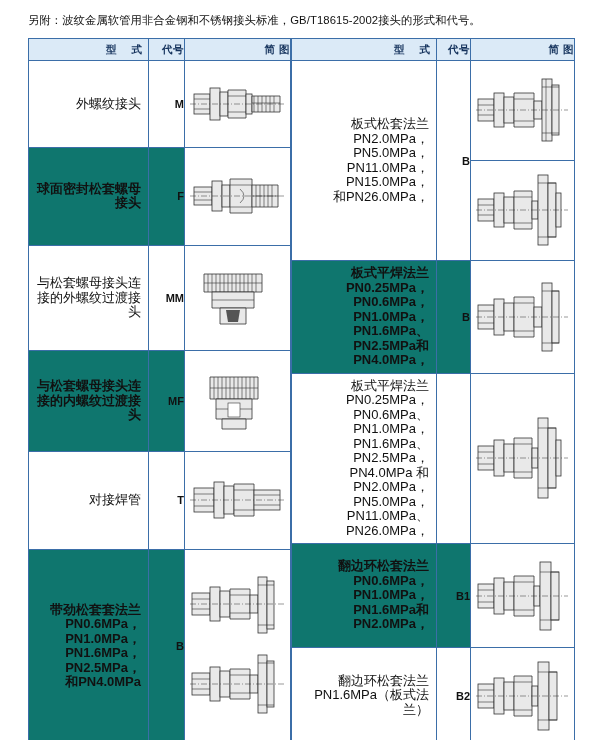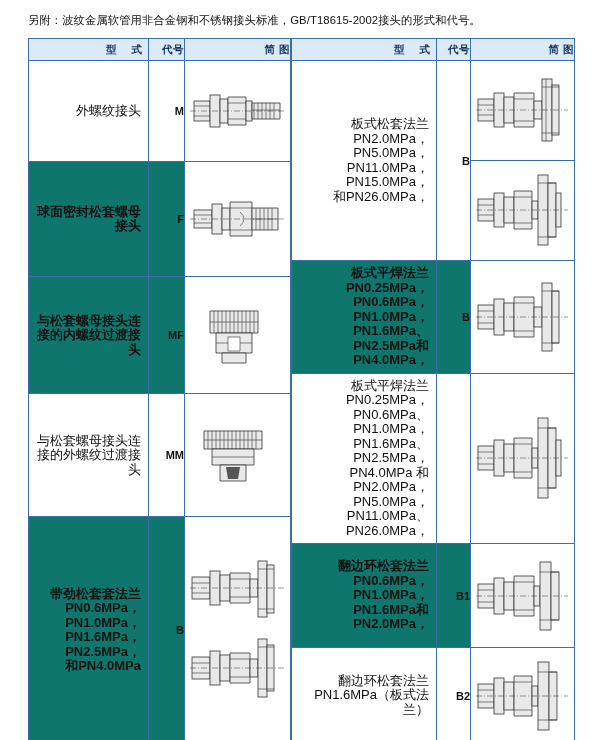--- a/index.html
+++ b/index.html
@@ -163,52 +163,20 @@
                 <line x1="42" y1="24" x2="64" y2="24"></line>
                 <line x1="42" y1="46" x2="64" y2="46"></line>
                 <path d="M52 28 Q60 35 52 42"></path>
                 <line x1="68" y1="24" x2="68" y2="46"></line>
                 <line x1="72" y1="24" x2="72" y2="46"></line>
                 <line x1="76" y1="24" x2="76" y2="46"></line>
                 <line x1="80" y1="24" x2="80" y2="46"></line>
                 <line x1="84" y1="24" x2="84" y2="46"></line>
                 <line x1="64" y1="35" x2="90" y2="35"></line>
                 <line x1="2" y1="35" x2="98" y2="35" stroke-dasharray="6 2 1 2" stroke-width="0.5"></line>
-              </g>
-            </svg>
-          </td>
-        </tr>
-
-        <tr style="height:88px">
-          <td class="row-hl">
-            <div class="cell-text bold" style="white-space:pre-line">与松套螺母接头连接的内螺纹过渡接头</div>
-          </td>
-          <td class="row-hl cell-code">MF</td>
-          <td class="fig">
-            <svg width="100" height="76" viewBox="0 0 100 76">
-              <g fill="#e9e9e9" stroke="#333" stroke-width="0.8">
-                <path d="M22 14 L70 14 L70 36 L22 36 Z"></path>
-                <path d="M28 36 L64 36 L64 56 L28 56 Z"></path>
-                <path d="M34 56 L58 56 L58 66 L34 66 Z"></path>
-              </g>
-              <g stroke="#333" stroke-width="0.6" fill="none">
-                <line x1="26" y1="14" x2="26" y2="36"></line>
-                <line x1="30" y1="14" x2="30" y2="36"></line>
-                <line x1="34" y1="14" x2="34" y2="36"></line>
-                <line x1="38" y1="14" x2="38" y2="36"></line>
-                <line x1="42" y1="14" x2="42" y2="36"></line>
-                <line x1="46" y1="14" x2="46" y2="36"></line>
-                <line x1="50" y1="14" x2="50" y2="36"></line>
-                <line x1="54" y1="14" x2="54" y2="36"></line>
-                <line x1="58" y1="14" x2="58" y2="36"></line>
-                <line x1="62" y1="14" x2="62" y2="36"></line>
-                <line x1="66" y1="14" x2="66" y2="36"></line>
-                <line x1="22" y1="25" x2="70" y2="25"></line>
-                <line x1="28" y1="46" x2="64" y2="46"></line>
-                <rect x="40" y="40" width="12" height="14" fill="#fff"></rect>
               </g>
             </svg>
           </td>
         </tr>
 
         <tr style="height:92px">
           <td class="row-plain">
             <div class="cell-text" style="white-space:pre-line">与松套螺母接头连接的外螺纹过渡接头</div>
           </td>
           <td class="row-plain cell-code">MM</td>
@@ -234,20 +202,78 @@
                 <line x1="64" y1="16" x2="64" y2="34"></line>
                 <line x1="68" y1="16" x2="68" y2="34"></line>
                 <line x1="16" y1="25" x2="74" y2="25"></line>
                 <line x1="24" y1="42" x2="66" y2="42"></line>
               </g>
               <path d="M38 52 L52 52 L50 64 L40 64 Z" fill="#555"></path>
             </svg>
           </td>
         </tr>
 
+        <tr style="height:88px">
+          <td class="row-hl">
+            <div class="cell-text bold" style="white-space:pre-line">与松套螺母接头连接的内螺纹过渡接头</div>
+          </td>
+          <td class="row-hl cell-code">MF</td>
+          <td class="fig">
+            <svg width="100" height="76" viewBox="0 0 100 76">
+              <g fill="#e9e9e9" stroke="#333" stroke-width="0.8">
+                <path d="M22 14 L70 14 L70 36 L22 36 Z"></path>
+                <path d="M28 36 L64 36 L64 56 L28 56 Z"></path>
+                <path d="M34 56 L58 56 L58 66 L34 66 Z"></path>
+              </g>
+              <g stroke="#333" stroke-width="0.6" fill="none">
+                <line x1="26" y1="14" x2="26" y2="36"></line>
+                <line x1="30" y1="14" x2="30" y2="36"></line>
+                <line x1="34" y1="14" x2="34" y2="36"></line>
+                <line x1="38" y1="14" x2="38" y2="36"></line>
+                <line x1="42" y1="14" x2="42" y2="36"></line>
+                <line x1="46" y1="14" x2="46" y2="36"></line>
+                <line x1="50" y1="14" x2="50" y2="36"></line>
+                <line x1="54" y1="14" x2="54" y2="36"></line>
+                <line x1="58" y1="14" x2="58" y2="36"></line>
+                <line x1="62" y1="14" x2="62" y2="36"></line>
+                <line x1="66" y1="14" x2="66" y2="36"></line>
+                <line x1="22" y1="25" x2="70" y2="25"></line>
+                <line x1="28" y1="46" x2="64" y2="46"></line>
+                <rect x="40" y="40" width="12" height="14" fill="#fff"></rect>
+              </g>
+            </svg>
+          </td>
+        </tr>
+
+        <tr style="height:86px">
+          <td class="row-plain">
+            <div class="cell-text">对接焊管</div>
+          </td>
+          <td class="row-plain cell-code">T</td>
+          <td class="fig">
+            <svg width="100" height="72" viewBox="0 0 100 72">
+              <g fill="#e9e9e9" stroke="#333" stroke-width="0.8">
+                <rect x="6" y="24" width="20" height="24"></rect>
+                <rect x="26" y="18" width="10" height="36"></rect>
+                <rect x="36" y="22" width="10" height="28"></rect>
+                <path d="M46 20 L66 20 L66 52 L46 52 Z"></path>
+                <rect x="66" y="26" width="26" height="20"></rect>
+              </g>
+              <g stroke="#333" stroke-width="0.6" fill="none">
+                <line x1="6" y1="30" x2="26" y2="30"></line>
+                <line x1="6" y1="42" x2="26" y2="42"></line>
+                <line x1="46" y1="26" x2="66" y2="26"></line>
+                <line x1="46" y1="46" x2="66" y2="46"></line>
+                <line x1="66" y1="31" x2="92" y2="31"></line>
+                <line x1="66" y1="41" x2="92" y2="41"></line>
+                <line x1="2" y1="36" x2="98" y2="36" stroke-dasharray="6 2 1 2" stroke-width="0.5"></line>
+              </g>
+            </svg>
+          </td>
+        </tr>
 
         <tr style="height:170px">
           <td class="row-hl">
             <div class="cell-text bold" style="white-space:pre-line">带劲松套套法兰
 PN0.6MPa，PN1.0MPa，
 PN1.6MPa，PN2.5MPa，
 和PN4.0MPa</div>
           </td>
           <td class="row-hl cell-code">B</td>
           <td class="fig">

